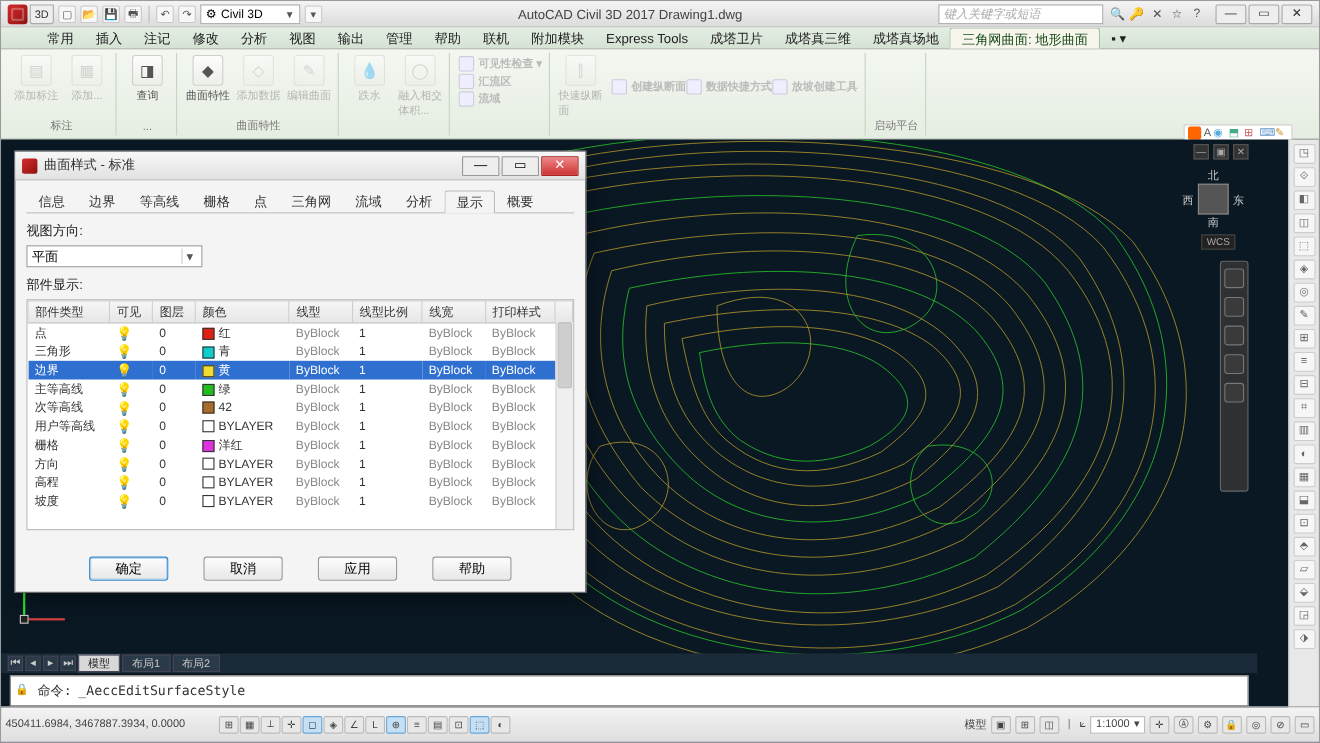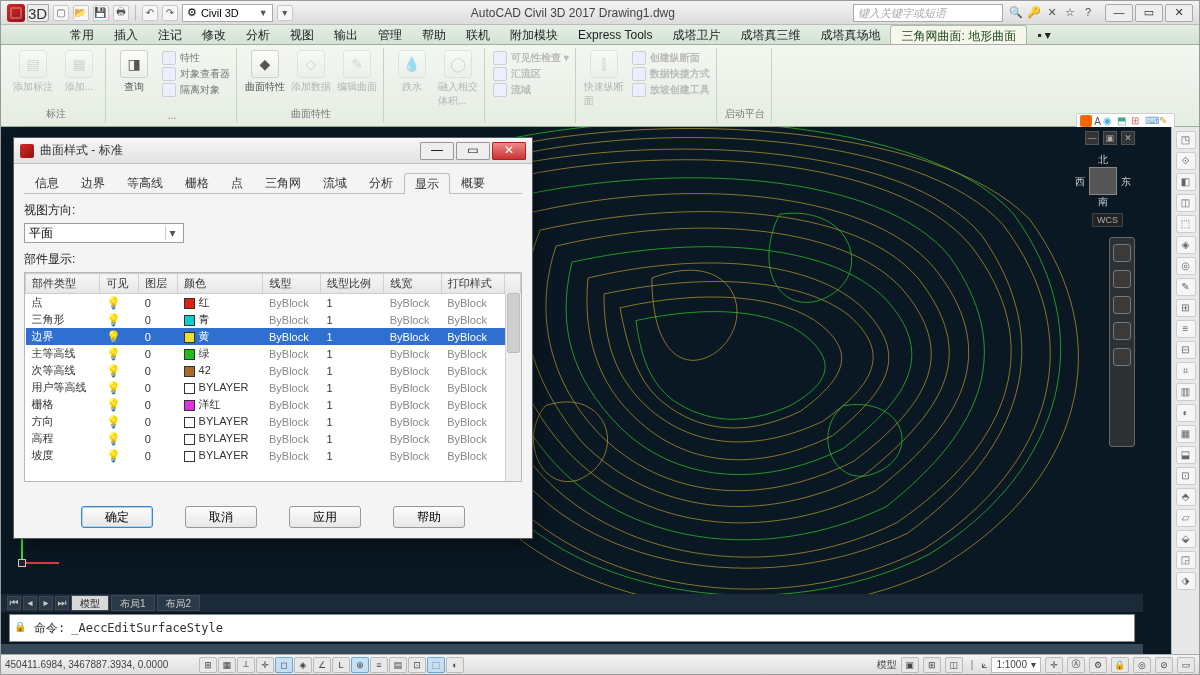--- a/index.html
+++ b/index.html
@@ -3,35 +3,35 @@
 <meta charset="utf-8">
 <style>
 * { box-sizing: border-box; margin: 0; padding: 0; font-family: "Microsoft YaHei", "Segoe UI", Tahoma, sans-serif; }
 body { width: 1200px; height: 675px; background: #ccc; overflow: hidden; position: relative; font-size: 12px; }
 
 
 .appwin { position:absolute; top:0; left:0; right:0; bottom:0; background:#e6e6e6; border:1px solid #9a9a9a;}
 .titlebar { height:24px; background:linear-gradient(#f4f4f4,#dcdcdc); display:flex; align-items:center; padding:0 6px; border-bottom:1px solid #bbb;}
 .titlebar .logo { width:18px; height:18px; background:linear-gradient(135deg,#d62b2b,#8e1212); border-radius:3px; margin-right:2px; position:relative;}
 .titlebar .logo::after{content:"";position:absolute;inset:3px;border:2px solid #fff4; border-radius:2px;}
-.titlebar .btn3d { width:22px;height:18px;font-size:15px;line-height:18px;color:#333;background:#eee;border:1px solid #aaa;border-radius:0 0 3px 3px;margin-right:2px;}
+.titlebar .btn3d { width:22px;height:18px;font-size:10px;text-align:center;line-height:18px;color:#333;background:#eee;border:1px solid #aaa;border-radius:0 0 3px 3px;margin-right:2px;}
 .titlebar .qat { display:flex; gap:4px; align-items:center; margin-left:2px;}
 .qat-icon { width:16px;height:16px;background:#f7f7f7;border:1px solid #c8c8c8;border-radius:2px;display:flex;align-items:center;justify-content:center;font-size:10px;color:#555;}
 .qat-sep{width:1px;height:16px;background:#bbb;margin:0 2px;}
 .ws-dd{display:flex;align-items:center;border:1px solid #aaa;background:#fff;height:18px;padding:0 4px;font-size:11px;margin-left:4px;}
 .ws-dd .arr{margin-left:20px;font-size:9px;color:#555;}
 .app-title{flex:1;text-align:center;font-size:12px;color:#444;}
 .searchbox{width:150px;height:18px;border:1px solid #aaa;background:#fff;font-style:italic;color:#aaa;padding:0 4px;font-size:11px;line-height:16px;}
 .title-icons{display:flex;gap:4px;margin-left:6px;}
 .title-icons span{width:14px;height:14px;font-size:11px;color:#555;text-align:center;}
 .winctrls{display:flex;margin-left:10px;gap:2px;}
 .winctrls div{width:28px;height:18px;border:1px solid #aaa;background:#eee;text-align:center;line-height:14px;font-size:11px;color:#333;border-radius:2px;}
 
 
-.menubar{height:20px;background:linear-gradient(#e4eee4,#d4e2d4);display:flex;align-items:stretch;padding-left:59px;border-bottom:1px solid #aaa;}
+.menubar{height:20px;background:linear-gradient(#e4eee4,#d4e2d4);display:flex;align-items:stretch;padding-left:32px;border-bottom:1px solid #aaa;}
 .menubar .tab{padding:0 10px;font-size:12px;color:#222;line-height:20px;cursor:default;}
 .menubar .tab.active{background:#f6f6ec;border:1px solid #a9bfa0;border-bottom:none;border-radius:3px 3px 0 0;color:#1a4a1a;}
 
 
 .ribbon{height:82px;background:linear-gradient(#f3f7f0,#e5ede2);border-bottom:1px solid #9aaf95;display:flex;align-items:stretch;padding:3px 6px;gap:2px;}
 .ribgrp{border-right:1px solid #c6d4c2;padding:2px 6px;display:flex;flex-direction:column;justify-content:space-between;}
 .ribgrp .icons{display:flex;gap:6px;flex-wrap:wrap;align-items:flex-start;}
 .rib-btn{display:flex;flex-direction:column;align-items:center;width:40px;font-size:10px;color:#555;}
 .rib-btn.dim{color:#b5b5b5;}
 .rib-btn .ic{width:28px;height:28px;background:linear-gradient(#fdfdfb,#ecefe8);border:1px solid #cfcfcf;border-radius:3px;margin-bottom:2px;display:flex;align-items:center;justify-content:center;font-size:14px;}
@@ -71,21 +71,21 @@
 .layouttabs{height:18px;background:#1a2a38;display:flex;align-items:center;padding-left:6px;gap:2px;color:#ccc;font-size:10px;}
 .layouttabs .nav{width:14px;height:14px;background:#2a3a48;border:1px solid #445;text-align:center;line-height:11px;}
 .layouttabs .lt{padding:0 8px;height:16px;line-height:16px;background:#2a3a48;border:1px solid #445;}
 .layouttabs .lt.active{background:#d8d8d8;color:#222;}
 .cmdline{height:28px;background:#fff;border:1px solid #888;margin:2px 8px;display:flex;align-items:center;}
 .cmdline .prompt{color:#333;padding:0 6px;font-family:Consolas,monospace;font-size:12px;}
 .cmdline .lock{width:14px;height:14px;margin-left:4px;color:#666;font-size:10px;}
 .infobar{height:16px;background:#374958;}
 
 
-.statusbar{position:absolute;left:0;right:0;bottom:0;height:20px;background:linear-gradient(#f4f4f4,#dedede);border-top:1px solid #aaa;display:flex;align-items:center;font-size:10px;color:#444;padding:0 4px;}
+.statusbar{position:absolute;left:0;right:0;bottom:0;height:32px;background:linear-gradient(#f4f4f4,#dedede);border-top:1px solid #aaa;display:flex;align-items:center;font-size:10px;color:#444;padding:0 4px;}
 .statusbar .coords{width:190px;}
 .statusbar .sbtns{display:flex;gap:1px;margin-left:4px;}
 .statusbar .sbtn{width:18px;height:16px;background:#e8e8e8;border:1px solid #bbb;border-radius:2px;display:flex;align-items:center;justify-content:center;font-size:9px;}
 .statusbar .sbtn.on{background:#c5e0f5;border-color:#6aa6d6;}
 .statusbar .right{margin-left:auto;display:flex;align-items:center;gap:4px;}
 .statusbar .scale{border:1px solid #bbb;background:#fff;padding:0 4px;height:16px;line-height:14px;display:flex;align-items:center;}
 
 
 .dialog{position:absolute;top:136px;left:12px;width:520px;height:402px;background:#f4f4f4;border:1px solid #5a5a5a;box-shadow:6px 10px 18px rgba(0,0,0,.35);}
 .dlg-title{height:26px;background:linear-gradient(#f7f7f7,#e2e2e2);display:flex;align-items:center;padding:0 6px;border-bottom:1px solid #bbb;}
@@ -198,34 +198,20 @@
         <div class="lbl">标注</div>
       </div>
       <div class="ribgrp">
         <div style="display: flex; gap: 8px;">
           <div class="icons">
             <div class="rib-btn">
               <div class="ic">◨</div>
               <div>查询</div>
             </div>
           </div>
-          <div style="display: flex; flex-direction: column;">
-            <div class="rib-sm">
-              <div class="mic"></div>
-              <span>特性</span>
-            </div>
-            <div class="rib-sm">
-              <div class="mic"></div>
-              <span>对象查看器</span>
-            </div>
-            <div class="rib-sm">
-              <div class="mic"></div>
-              <span>隔离对象</span>
-            </div>
-          </div>
         </div>
         <div class="lbl">...</div>
       </div>
       <div class="ribgrp">
         <div style="display: flex; gap: 8px;">
           <div class="icons">
             <div class="rib-btn">
               <div class="ic">◆</div>
               <div>曲面特性</div>
             </div>
@@ -276,21 +262,21 @@
         <div class="lbl"></div>
       </div>
       <div class="ribgrp">
         <div style="display: flex; gap: 8px;">
           <div class="icons">
             <div class="rib-btn dim">
               <div class="ic">⫿</div>
               <div>快速纵断面</div>
             </div>
           </div>
-          <div style="display: flex; flex-direction: column;">
+          <div style="display: flex; flex-direction: row;">
             <div class="rib-sm dim">
               <div class="mic"></div>
               <span>创建纵断面</span>
             </div>
             <div class="rib-sm dim">
               <div class="mic"></div>
               <span>数据快捷方式</span>
             </div>
             <div class="rib-sm dim">
               <div class="mic"></div>

